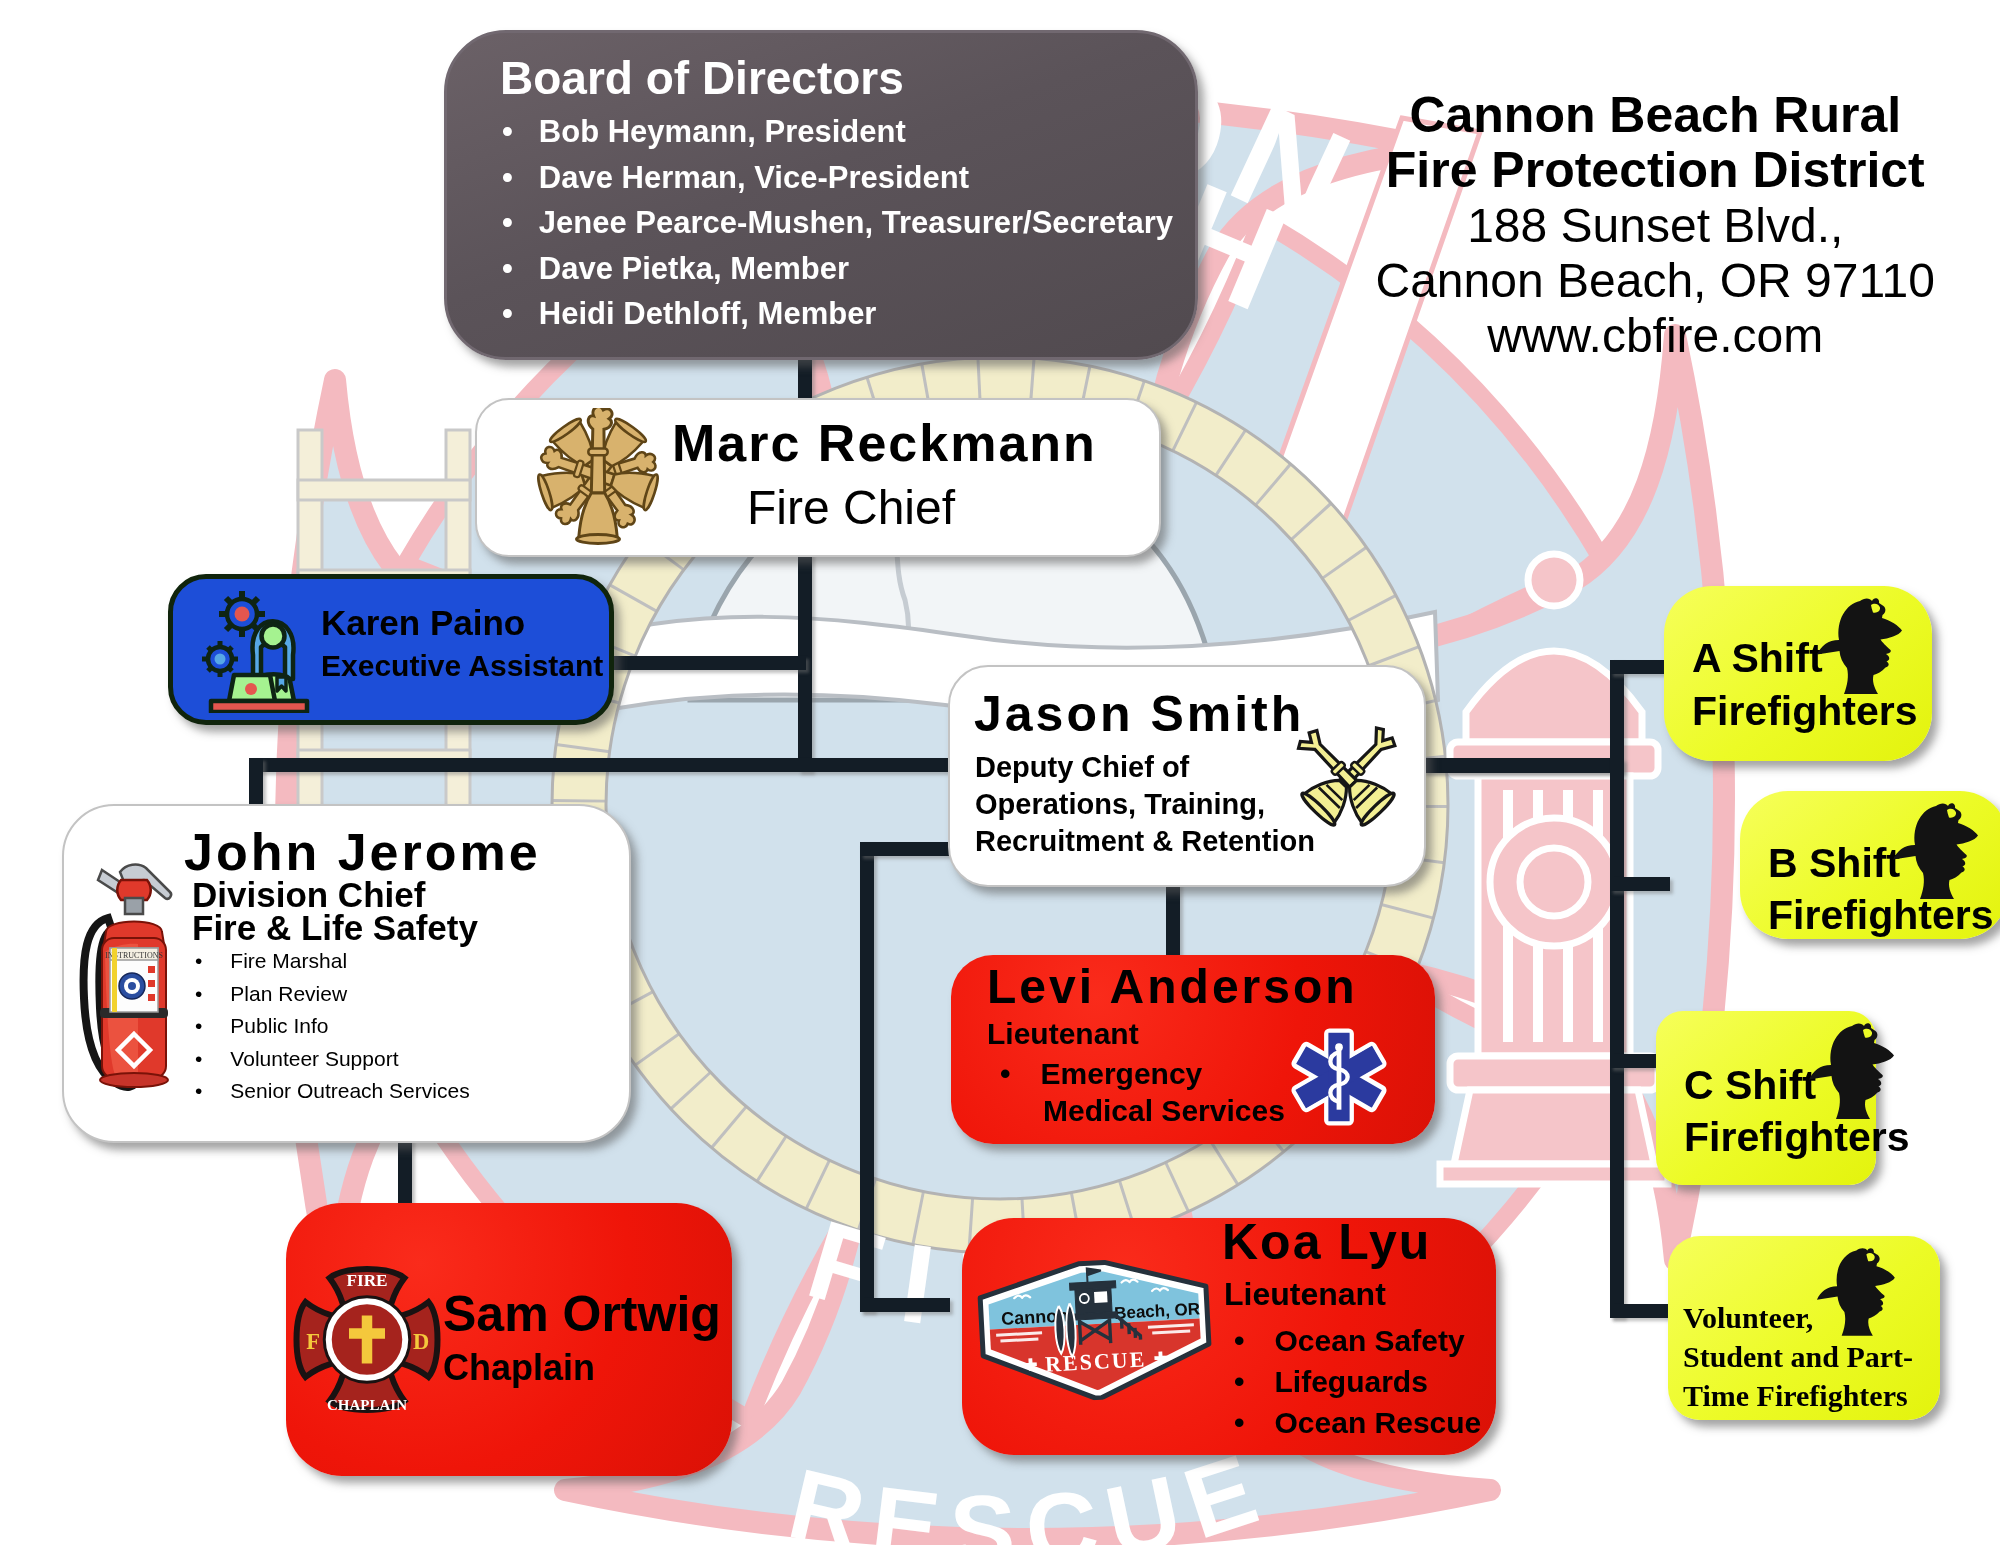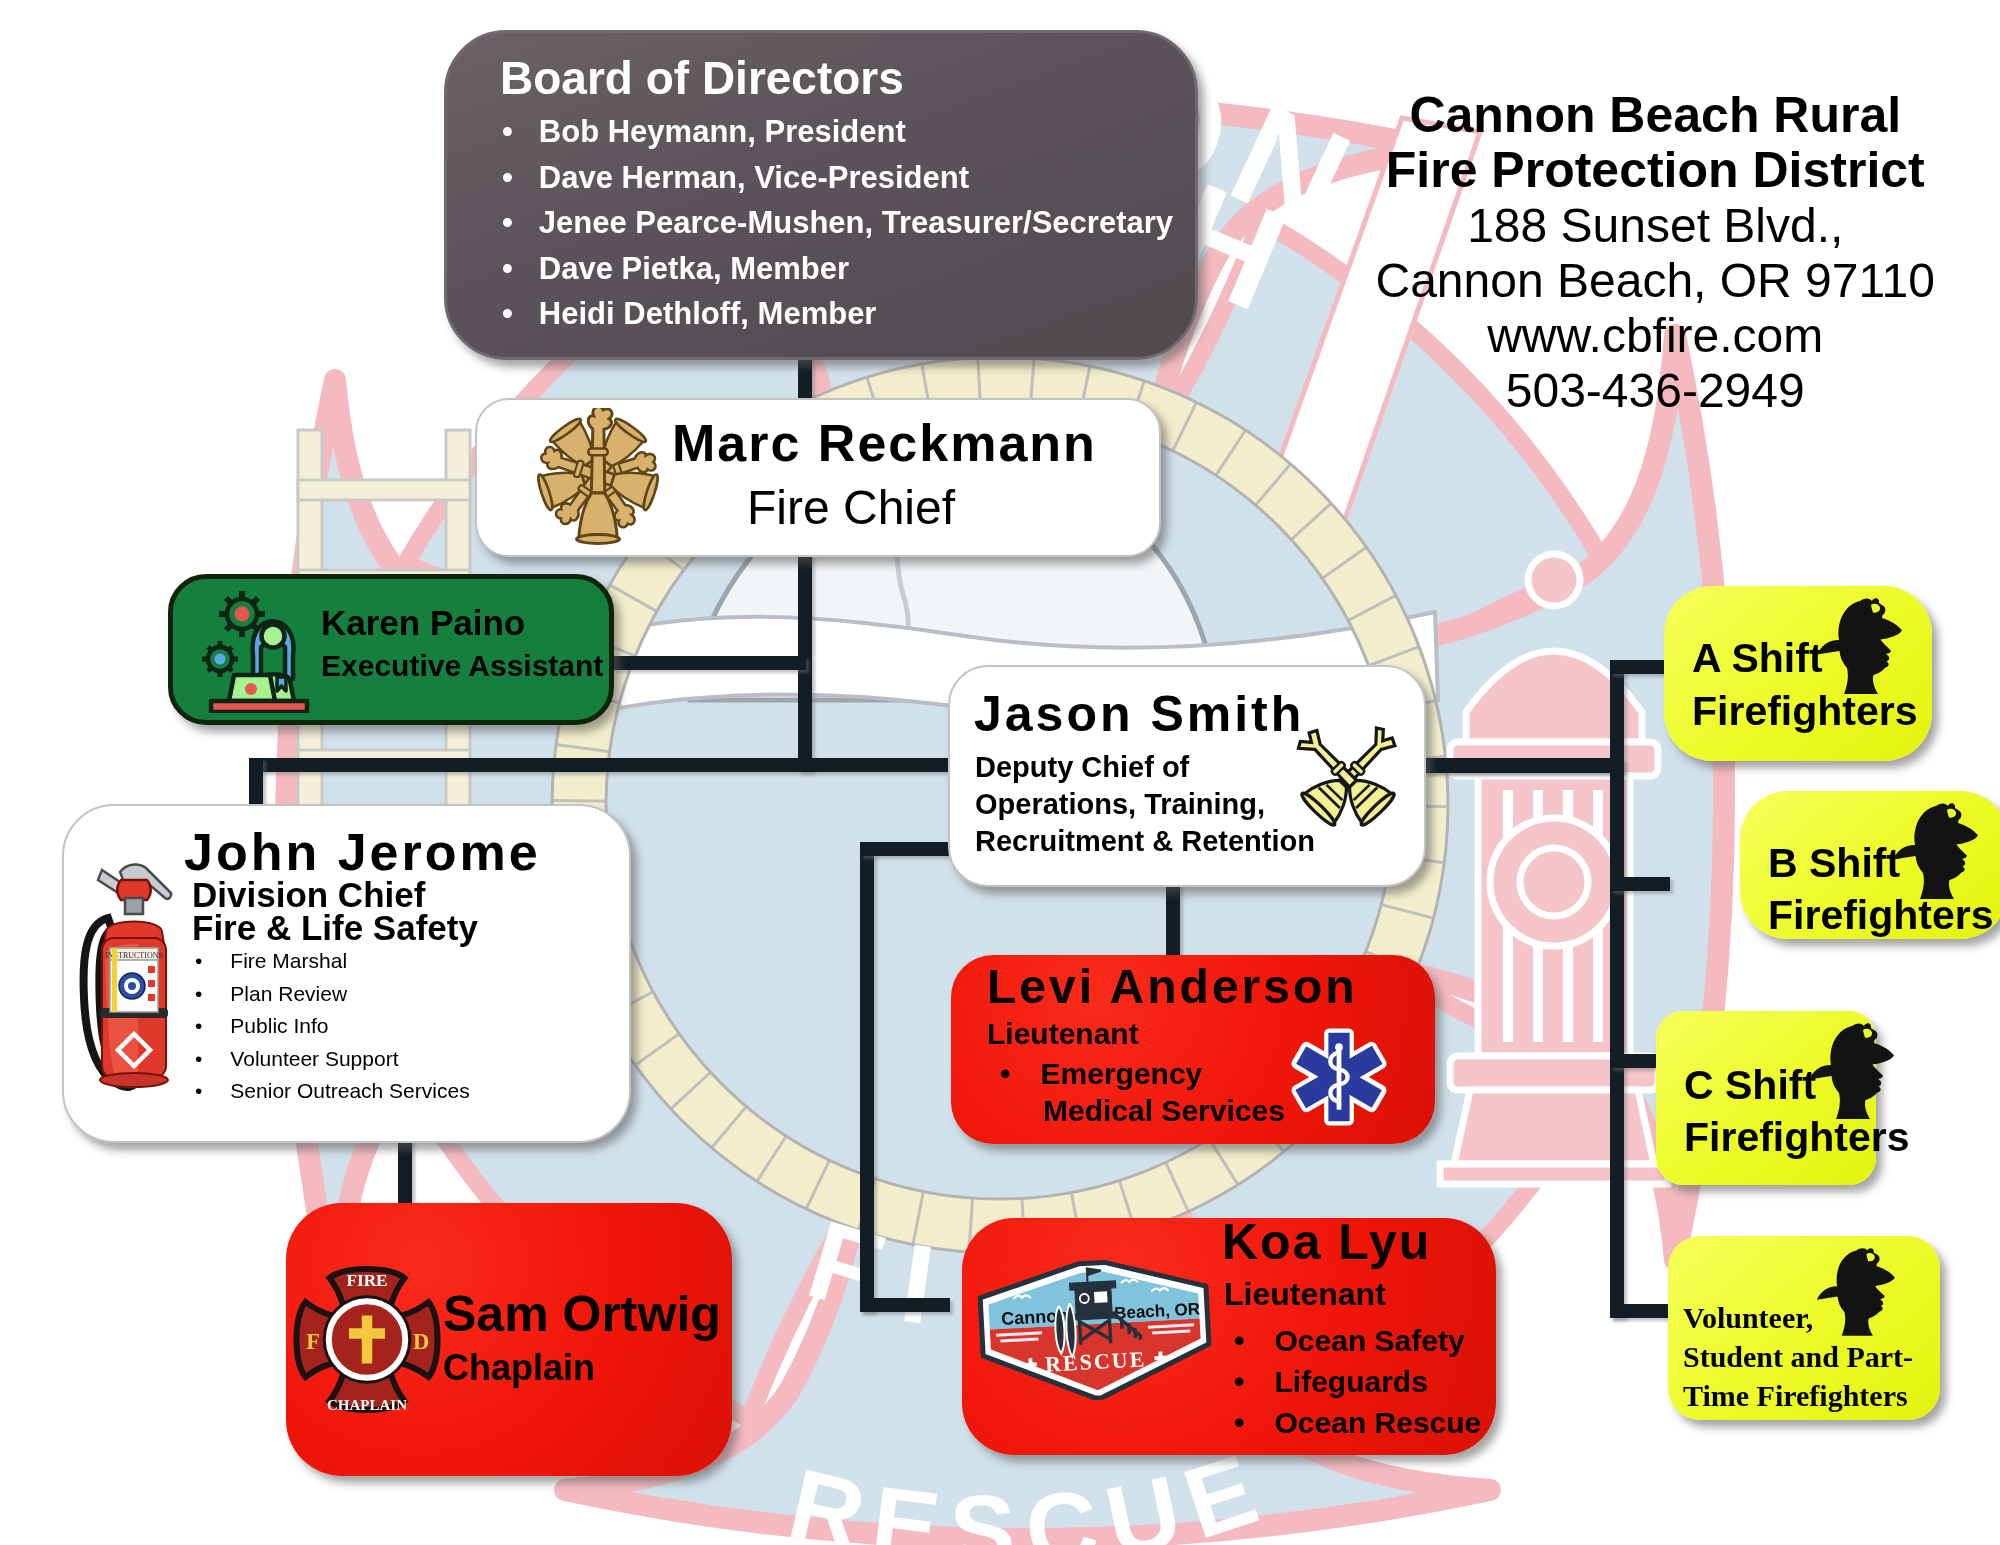--- a/index.html
+++ b/index.html
@@ -123,21 +123,20 @@
   </div>
 </div>
 
 
 <div class="t" style="right:65px;top:88px;text-align:center;line-height:55px;font-size:48px;">
   <div class="b" style="font-size:50px;">Cannon Beach Rural</div>
   <div class="b" style="font-size:50px;">Fire Protection District</div>
   <div>188 Sunset Blvd.,</div>
   <div>Cannon Beach, OR 97110</div>
   <div>www.cbfire.com</div>
-  <div>503-436-2949</div>
 </div>
 
 
 <div class="bx shadow white" style="left:475px;top:398px;width:686px;height:159px;border-radius:34px;">
   <svg style="position:absolute;left:50px;top:8px;" width="142" height="140" viewBox="0 0 100 100">
     <defs>
       <g id="bg5">
         <path d="M -3.5 -31 C -9 -36 -6 -41 -3 -40 C -5 -45 1 -49 3.5 -44 C 8 -47 12 -41 7.5 -38 C 10.5 -36 9 -32 4 -31 L 4.5 12 L -4.5 12 Z" fill="#d8b26d" stroke="#5f4517" stroke-width="2"></path>
         <rect x="-6.5" y="-18" width="13" height="4.5" rx="2" fill="#d8b26d" stroke="#5f4517" stroke-width="1.7"></rect>
         <path d="M -4.5 12 C -9 19 -12 30 -13 42 L 13 42 C 12 30 9 19 4.5 12 Z" fill="#d8b26d" stroke="#5f4517" stroke-width="2"></path>
@@ -151,21 +150,21 @@
       <use href="#bg5" transform="rotate(288) scale(0.92)"></use>
       <use href="#bg5" transform="scale(1.06)"></use>
     </g>
   </svg>
   <div class="t b" style="left:195px;top:13px;font-size:52px;letter-spacing:2px;">Marc Reckmann</div>
   <div class="t" style="left:270px;top:80px;font-size:48px;">Fire Chief</div>
 </div>
 
 
 <div class="bx shadow" style="left:168px;top:574px;width:446px;height:151px;border-radius:38px;
-     background:#15803d;border:5px solid #10240c;">
+     background:#1d4ed8;border:5px solid #10240c;">
   <svg style="position:absolute;left:28px;top:10px;" width="116" height="124" viewBox="0 0 116 124">
     <g stroke="#0e2414" stroke-width="4.5" fill="none" stroke-linejoin="round">
       <circle cx="41" cy="25" r="15"></circle>
       <g id="teeth1" stroke-width="6">
         <path d="M 41 2 L 41 10 M 41 40 L 41 48 M 18 25 L 26 25 M 56 25 L 64 25 M 25 9 L 30 14 M 52 36 L 57 41 M 25 41 L 30 36 M 52 14 L 57 9"></path>
       </g>
       <circle cx="41" cy="25" r="7.5" fill="#e4564f" stroke="none"></circle>
       <circle cx="19" cy="70" r="12"></circle>
       <g stroke-width="5">
         <path d="M 19 52 L 19 58 M 19 82 L 19 88 M 1 70 L 7 70 M 31 70 L 37 70 M 7 58 L 11 62 M 27 78 L 31 82 M 7 82 L 11 78 M 27 62 L 31 58"></path>

